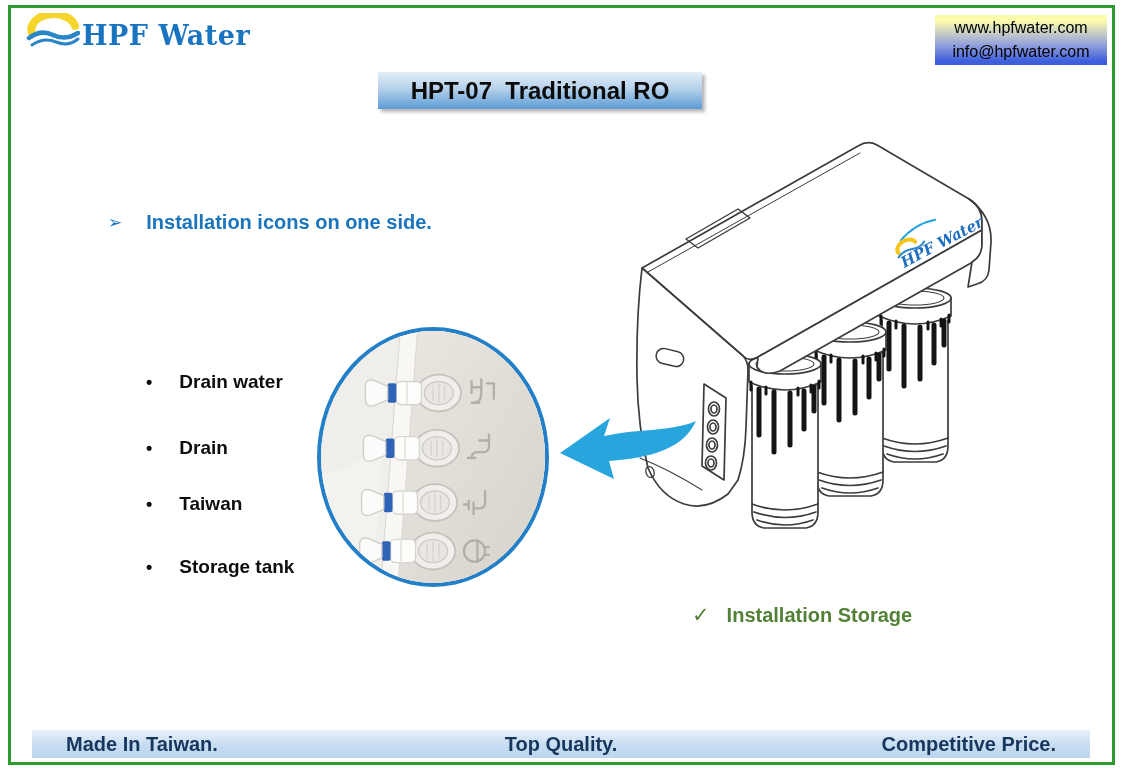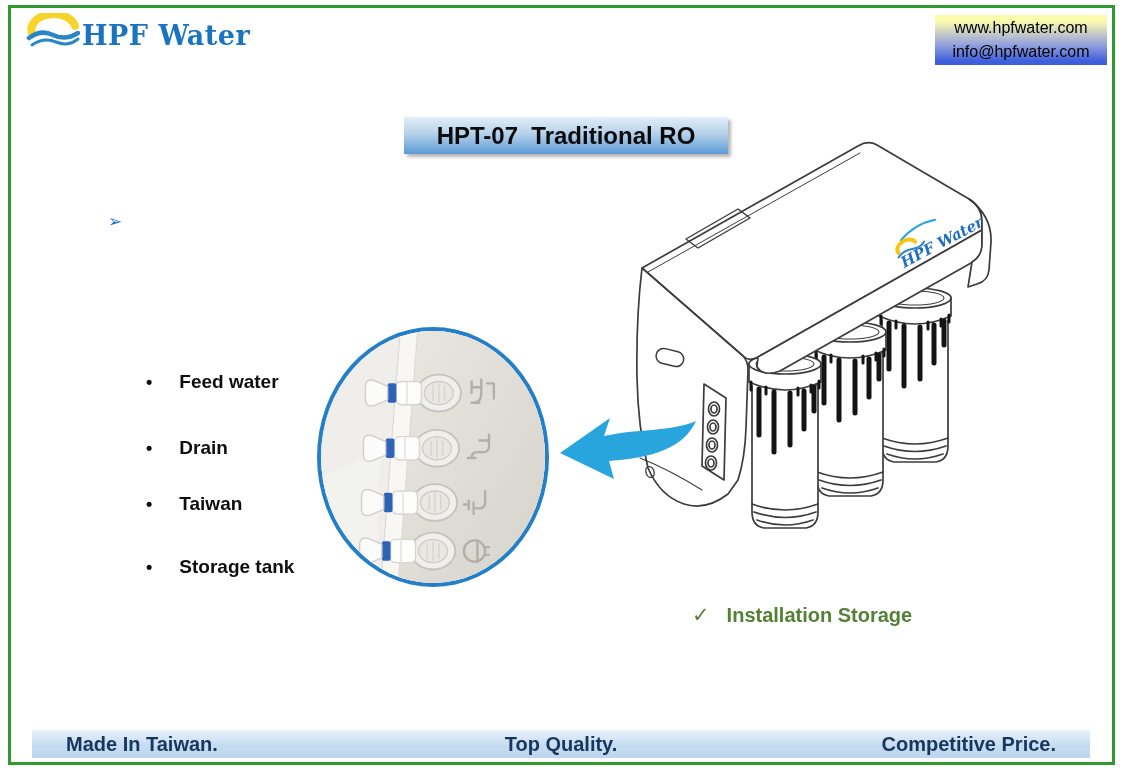--- a/index.html
+++ b/index.html
@@ -18,25 +18,25 @@
     font-family:"DejaVu Serif",serif;font-weight:bold;font-style:normal;
     font-size:27px;color:#1B74C0;letter-spacing:0.5px;
   }
   .contact{
     left:935px;top:15px;width:172px;height:50px;
     background:linear-gradient(180deg,#FBFBAE 12%,#93A0DB 60%,#3E5FDC 92%);
     display:flex;flex-direction:column;justify-content:center;align-items:center;
     font-size:16px;line-height:24px;color:#000;
   }
   .titlebar{
-    left:404px;top:72px;width:324px;height:37px;
+    left:378px;top:72px;width:324px;height:37px;
     background:linear-gradient(180deg,#e2eef9 0%,#b6d1ea 45%,#5b9bd5 100%);
     box-shadow:3px 3px 3px rgba(125,125,125,.55);
     display:flex;align-items:center;justify-content:center;
-    font-weight:bold;font-size:24px;color:#0b0b0b;white-space:pre;margin-top:45px;
+    font-weight:bold;font-size:24px;color:#0b0b0b;white-space:pre;
   }
   
   .heading{left:108px;top:211px;display:flex;align-items:center;gap:24px;
     color:#1B75BD;font-weight:bold;font-size:20px;}
   .heading .arrow-glyph{font-size:17px;font-weight:normal;}
   
   .bullet-item{display:flex;align-items:center;gap:27px;font-weight:bold;
     font-size:19px;color:#0e0e0e;}
   .bullet-item .dot{font-size:18px;}
   
@@ -84,25 +84,26 @@
 
 <div class="abs contact">
   <span>www.hpfwater.com</span>
   <span>info@hpfwater.com</span>
 </div>
 
 <div class="abs titlebar">HPT-07  Traditional RO</div>
 
 <div class="abs heading">
   <span class="arrow-glyph">➢</span>
+  <span>Installation icons on one side.</span>
 </div>
 
 <div class="abs bullet-item" style="left:146px;top:371px;">
   <span class="dot">•</span>
-  <span>Feed water</span>
+  <span>Drain water</span>
 </div>
 <div class="abs bullet-item" style="left:146px;top:437px;">
   <span class="dot">•</span>
   <span>Drain</span>
 </div>
 <div class="abs bullet-item" style="left:146px;top:493px;">
   <span class="dot">•</span>
   <span>Taiwan</span>
 </div>
 <div class="abs bullet-item" style="left:146px;top:556px;">

